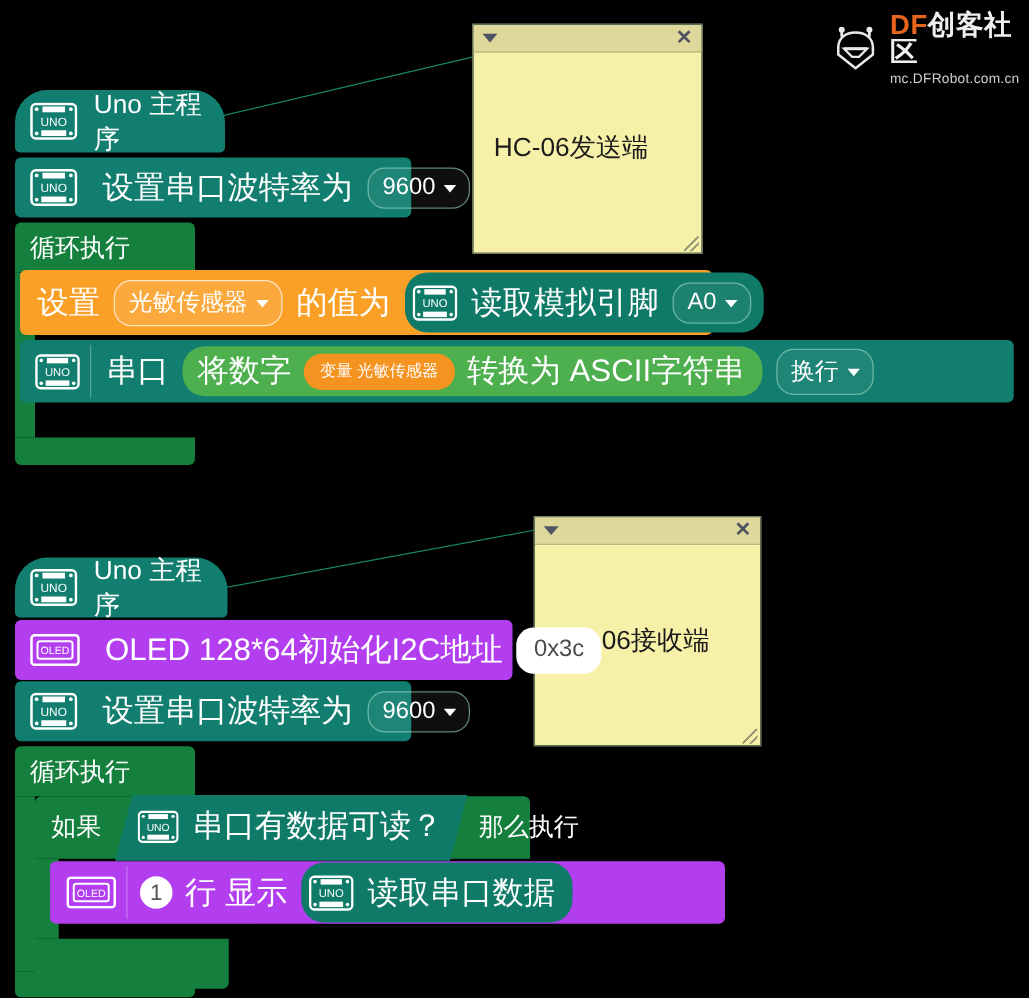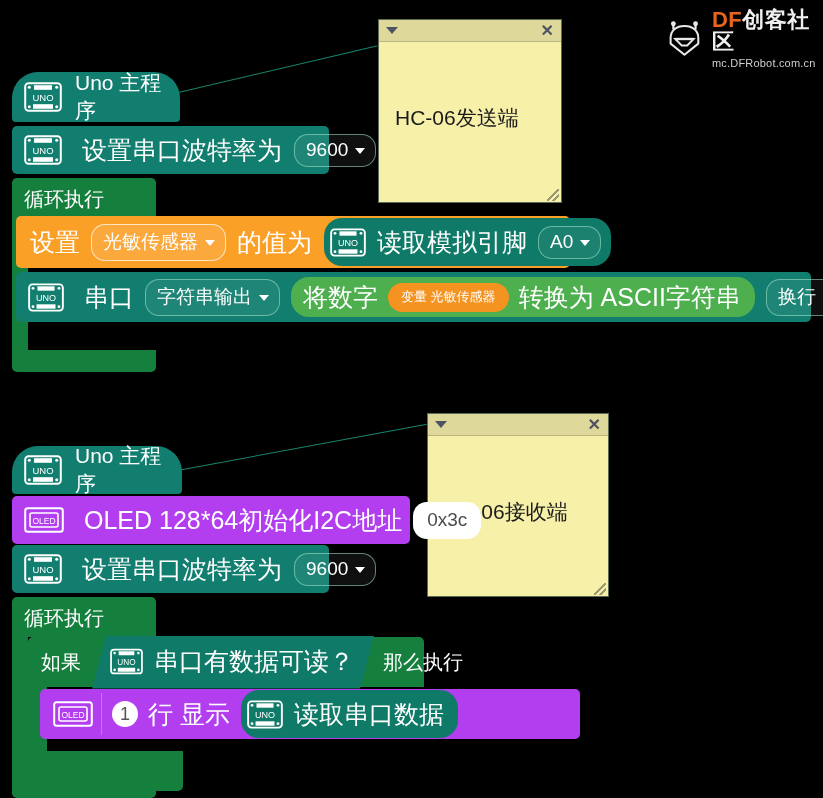--- a/index.html
+++ b/index.html
@@ -248,24 +248,20 @@
       <circle cx="5.3" cy="5.3" r="1.5" fill="#fff"></circle>
         <circle cx="32.7" cy="5.3" r="1.5" fill="#fff"></circle>
       <circle cx="5.3" cy="24.7" r="1.5" fill="#fff"></circle>
         <circle cx="32.7" cy="24.7" r="1.5" fill="#fff"></circle>
       <rect x="10" y="3.2" width="18" height="4.6" fill="#fff"></rect>
       <rect x="9" y="22.2" width="20" height="4.6" fill="#fff"></rect>
       <text x="19" y="18.6" font-size="9.5" font-family="Liberation Sans, sans-serif" fill="#fff" text-anchor="middle">UNO</text>
     </svg>
     <div class="ico-sep"></div>
     <span class="lbl" style="margin-left:12px;">串口</span>
-    <span class="field on-teal" style="margin-left:11px;">
-      <span>字符串输出</span>
-      <span class="caret"></span>
-    </span>
 
     <span class="reporter lgreen" style="margin-left:11px;height:40px;padding:0 14px 0 12px;">
       <span class="lbl">将数字</span>
       <span class="pill-var" style="margin-left:10px;">变量 光敏传感器</span>
       <span class="lbl" style="margin-left:10px;">转换为 ASCII字符串</span>
     </span>
     <span class="field on-teal" style="margin-left:11px;">
       <span>换行</span>
       <span class="caret"></span>
     </span>

